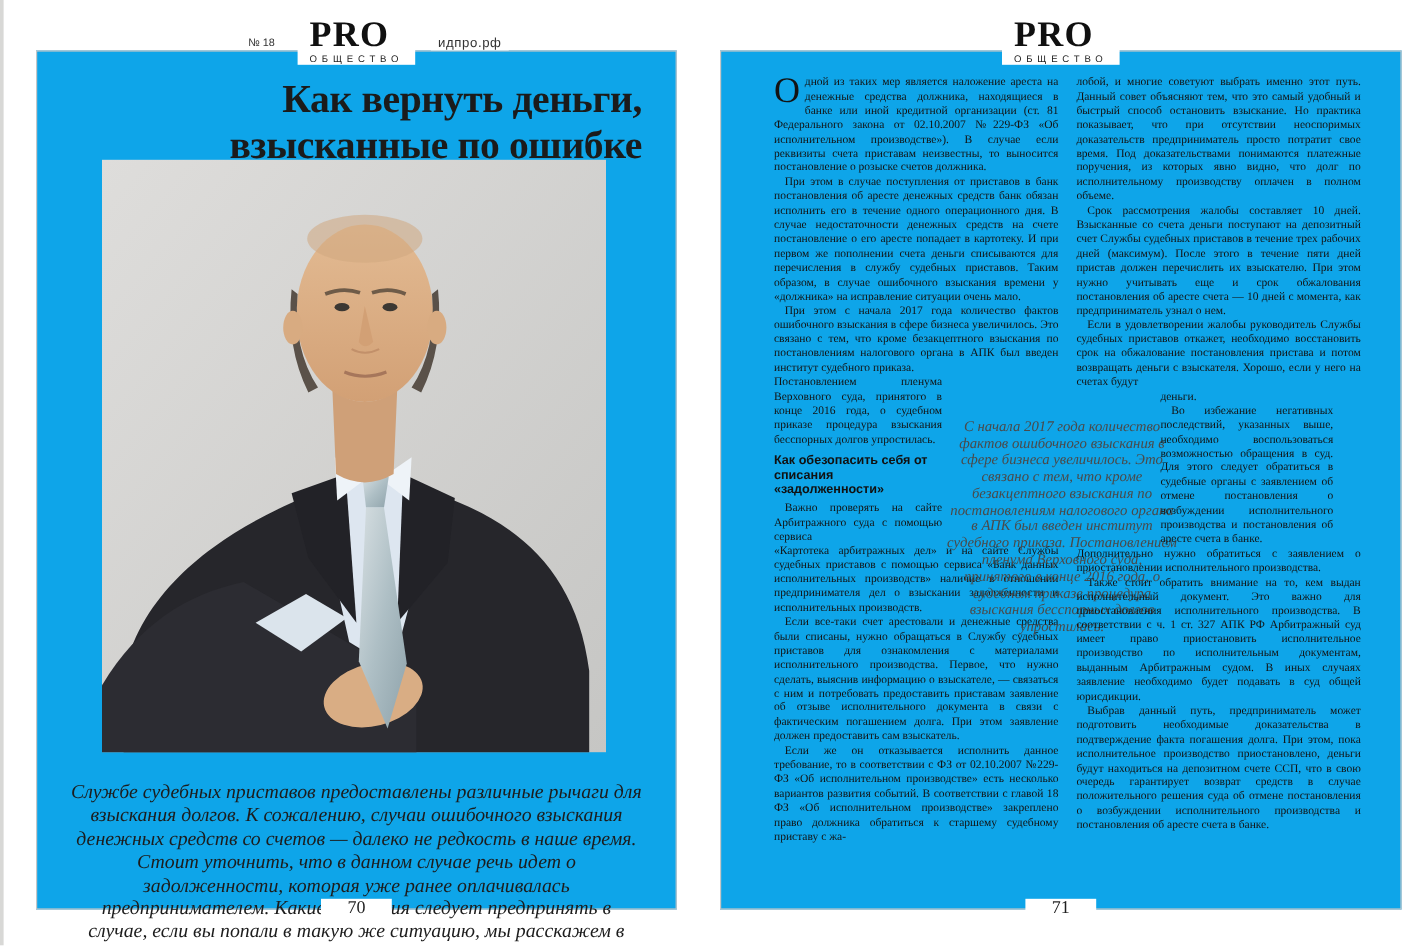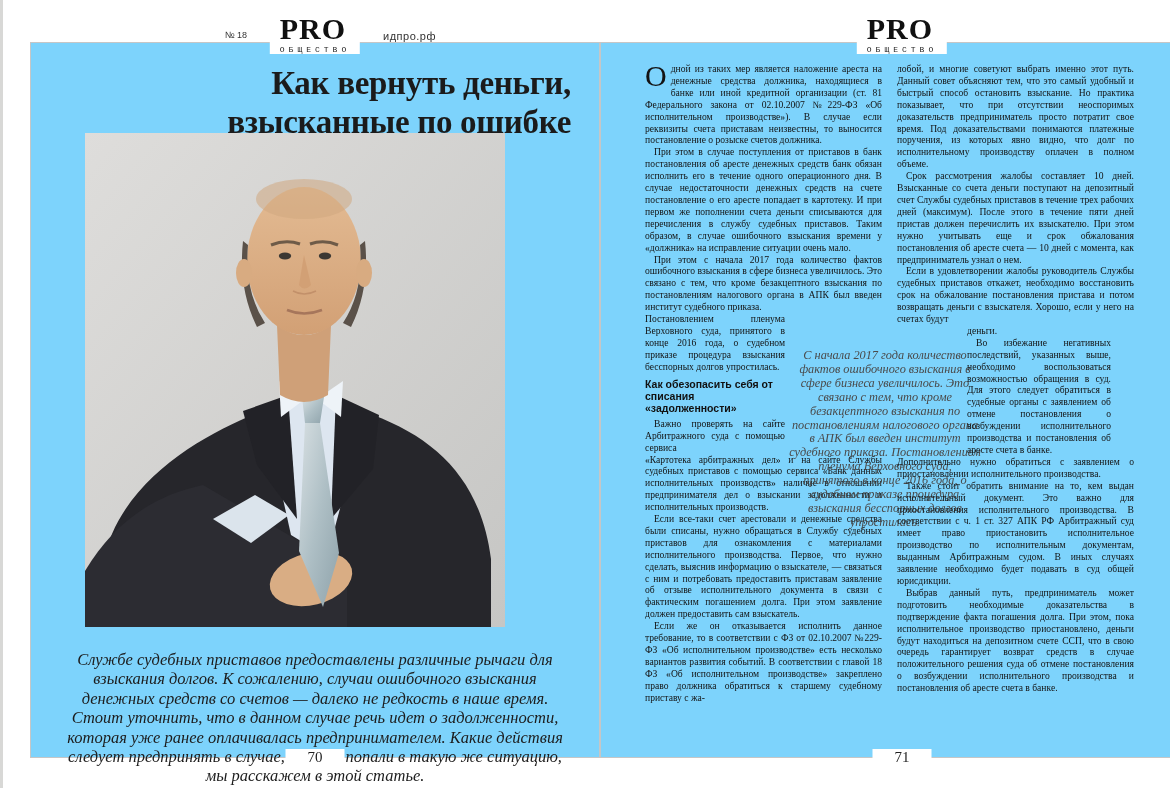--- a/index.html
+++ b/index.html
@@ -4,31 +4,31 @@
 <style>
   html,body{margin:0;padding:0;}
   body{
     width:1170px;height:788px;position:relative;background:#ffffff;
     font-family:"Liberation Serif",serif;overflow:hidden;
     -webkit-font-smoothing:antialiased;
   }
   .scan-edge{position:absolute;left:0;top:0;width:3px;height:788px;background:#d8d8d6;}
 
   
-  .page{position:absolute;top:42px;height:714px;border:1px solid #c6c6c6;background:#7dd3fc;padding-left:36px;}
+  .page{position:absolute;top:42px;height:714px;border:1px solid #c6c6c6;background:#0ea5e9;}
   .page-left{left:30px;width:532px;}
   .page-right{left:600px;width:566px;}
 
   
   .masthead-logo{
     position:absolute;top:-28px;left:50%;transform:translateX(-50%);
     background:#fff;padding:0 10px;z-index:3;
   }
   .logo-pro{font-family:"Liberation Serif",serif;font-weight:bold;font-size:30px;line-height:27px;letter-spacing:1px;color:#101010;}
-  .logo-sub{font-family:Liberation Mono, monospace;font-size:8px;letter-spacing:4px;color:#1d1d1d;margin-top:3px;white-space:nowrap;}
+  .logo-sub{font-family:Liberation Sans, sans-serif;font-size:8px;letter-spacing:4px;color:#1d1d1d;margin-top:3px;white-space:nowrap;}
   .issue-no{
     position:absolute;top:-13px;right:calc(50% + 62px);
     font-family:"Liberation Sans",sans-serif;font-size:9px;color:#333;
     background:#fff;padding:0 6px;z-index:3;
   }
   .site-url{
     position:absolute;top:-13px;left:calc(50% + 62px);
     font-family:"Liberation Sans",sans-serif;font-size:11px;letter-spacing:.5px;color:#333;
     background:#fff;padding:0 6px;z-index:3;
   }

